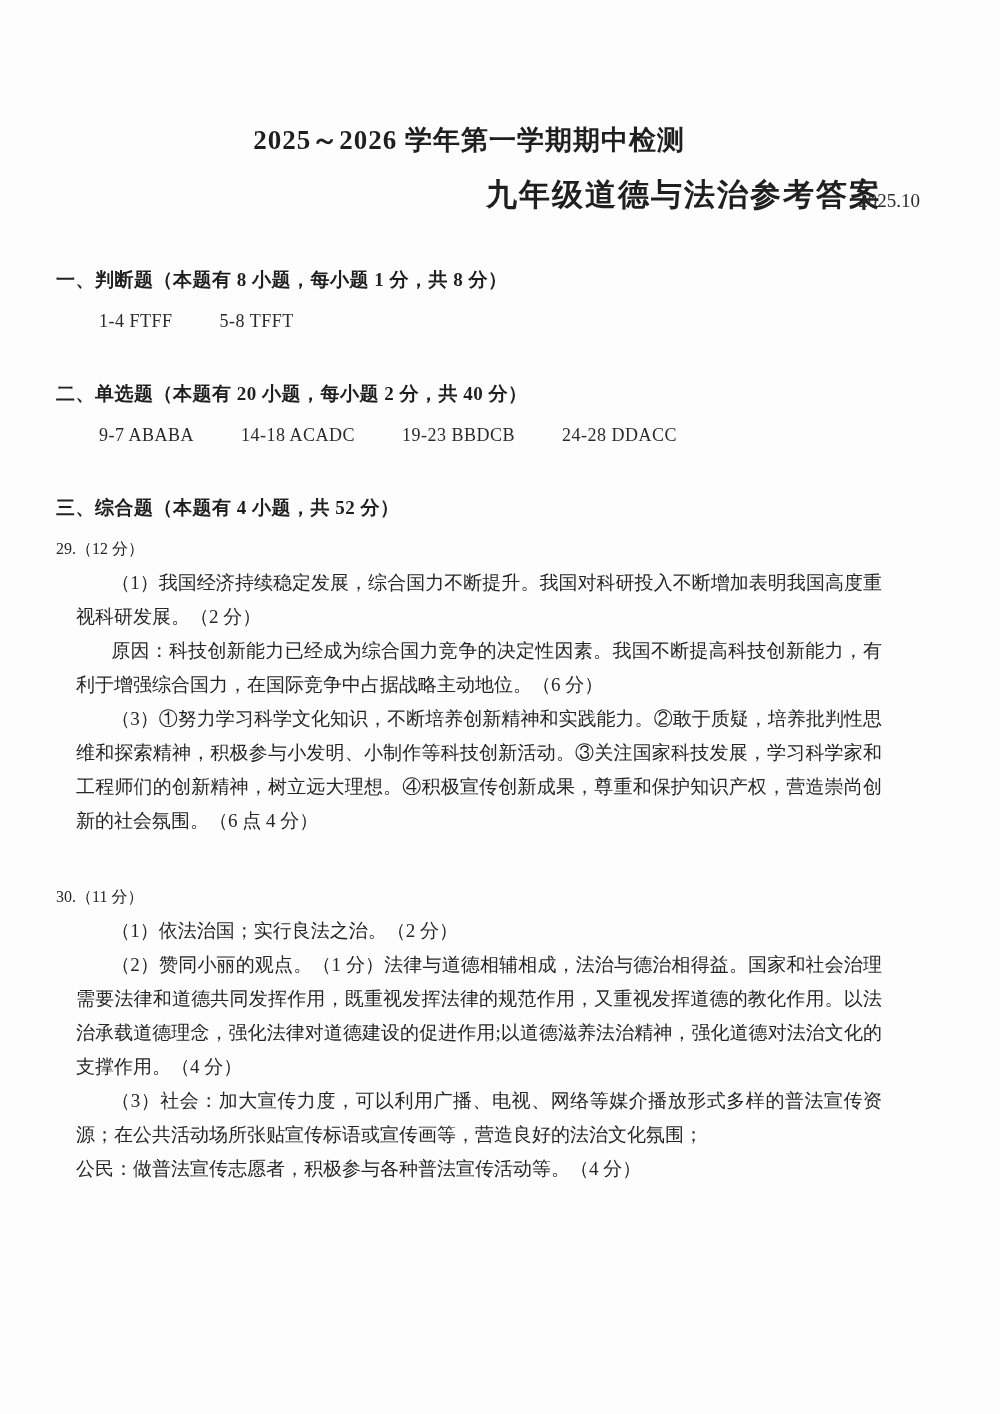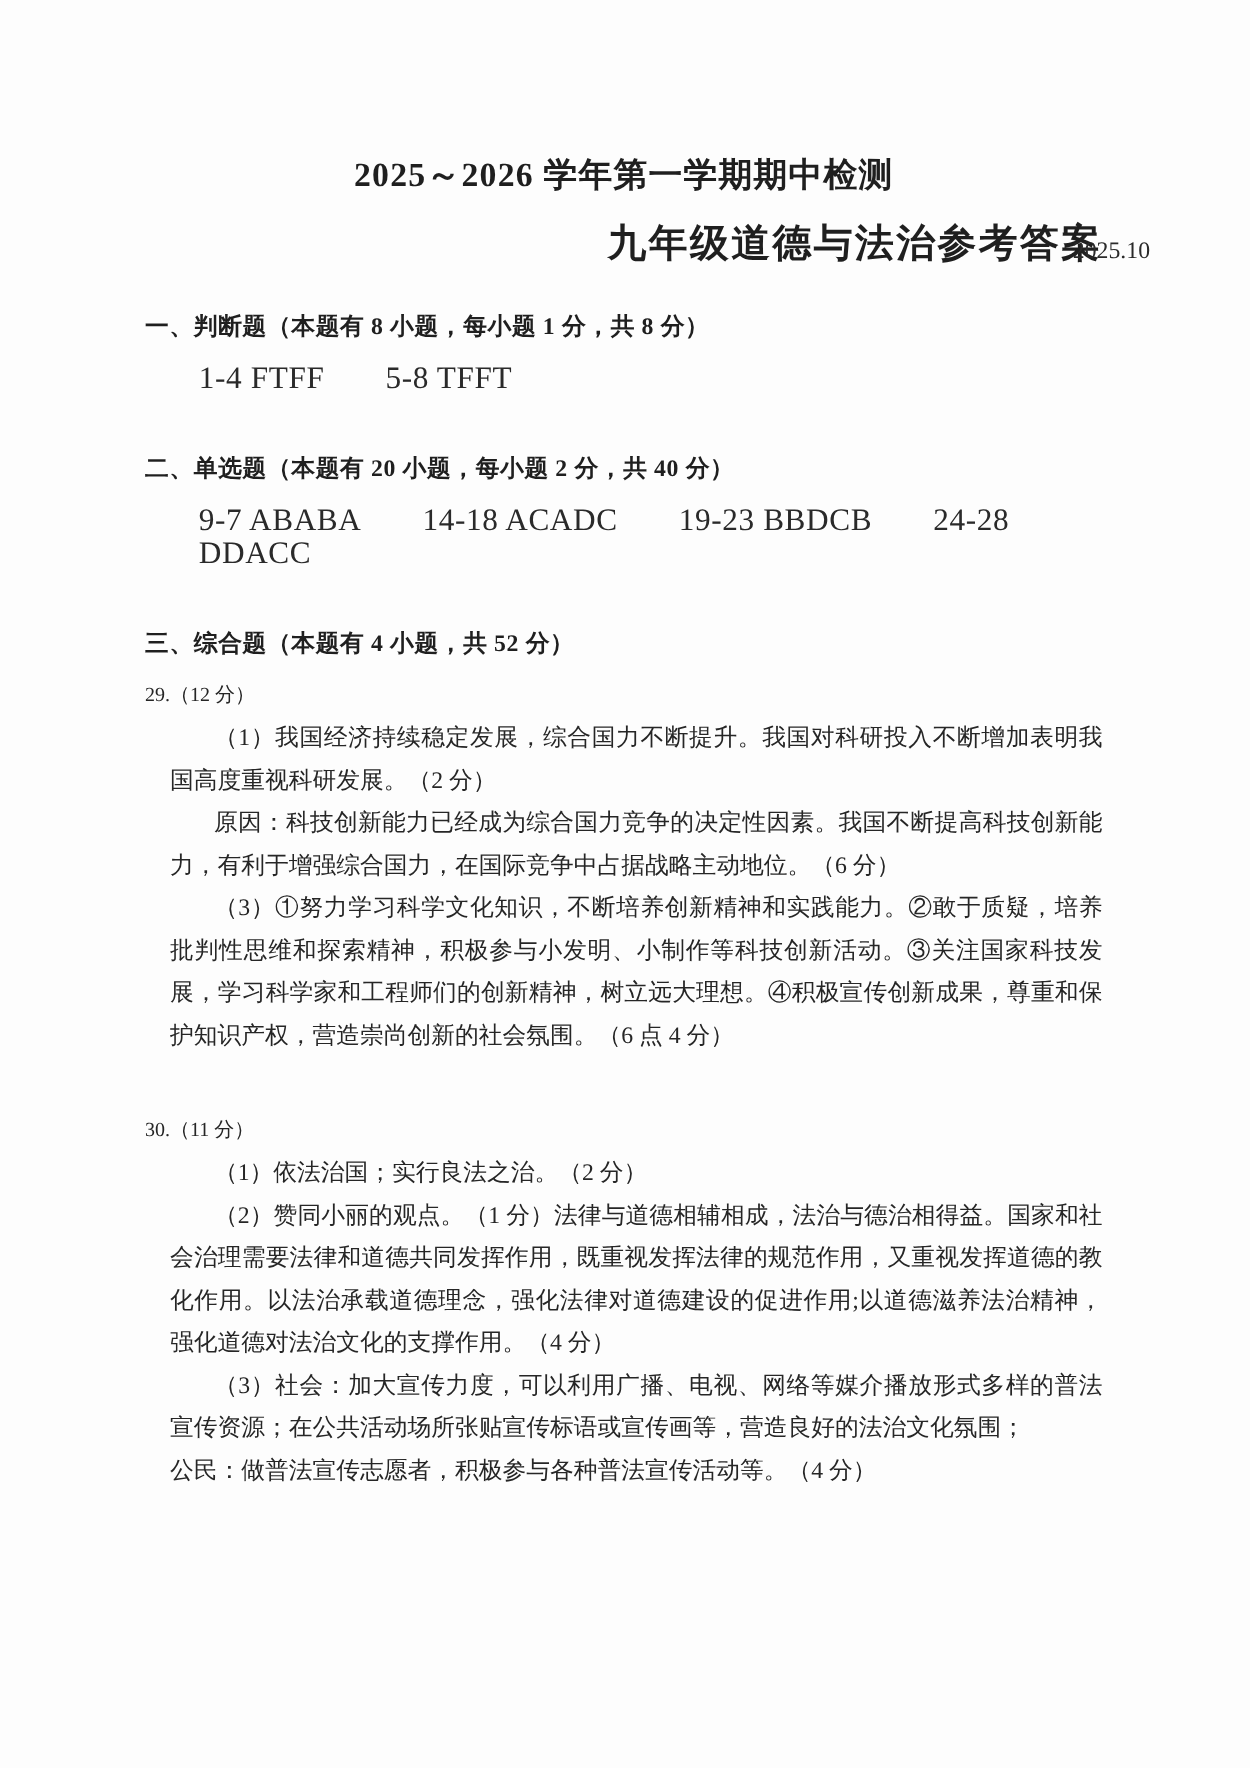--- a/index.html
+++ b/index.html
@@ -6,21 +6,21 @@
   html, body { background: #ffffff; }
   body {
     width: 1000px; height: 1414px;
     font-family: "Liberation Serif", "DejaVu Serif", serif;
     color: #262626;
     overflow: hidden;
   }
   .page {
     width: 1000px; height: 1414px;
     background: #fdfdfd;
-    padding: 122px 118px 0 116px;
+    padding: 122px 118px 0 56px;
     position: relative;
   }
   .title1 {
     text-align: center;
     font-size: 27px;
     font-weight: bold;
     letter-spacing: 1px;
     color: #1f1f1f;
   }
   .title2-row { position: relative; margin-top: 16px; height: 42px; }
@@ -33,33 +33,33 @@
   }
   .date {
     position: absolute;
     right: -38px;
     bottom: 4px;
     font-size: 19px;
     font-weight: normal;
     color: #2a2a2a;
     text-align: center;
   }
-  .section-1 { margin-top: 32px; }
+  .section-1 { margin-top: 50px; }
   .section-2 { margin-top: 46px; }
   .section-3 { margin-top: 46px; }
   .sec-heading {
     font-size: 19px;
     font-weight: bold;
     letter-spacing: 0.5px;
     color: #1f1f1f;
     line-height: 28px;
   }
   .answers-row {
     padding-left: 43px;
-    font-size: 25px;
+    font-size: 18px;
     margin-top: 14px;
     line-height: 26px;
     letter-spacing: 0.5px;
     color: #2a2a2a;
   }
   .answers-row .ans-group { margin-right: 42px; }
   .answers-row .ans-group:last-child { margin-right: 0; }
   .q-label {
     font-size: 16px;
     line-height: 34px;

